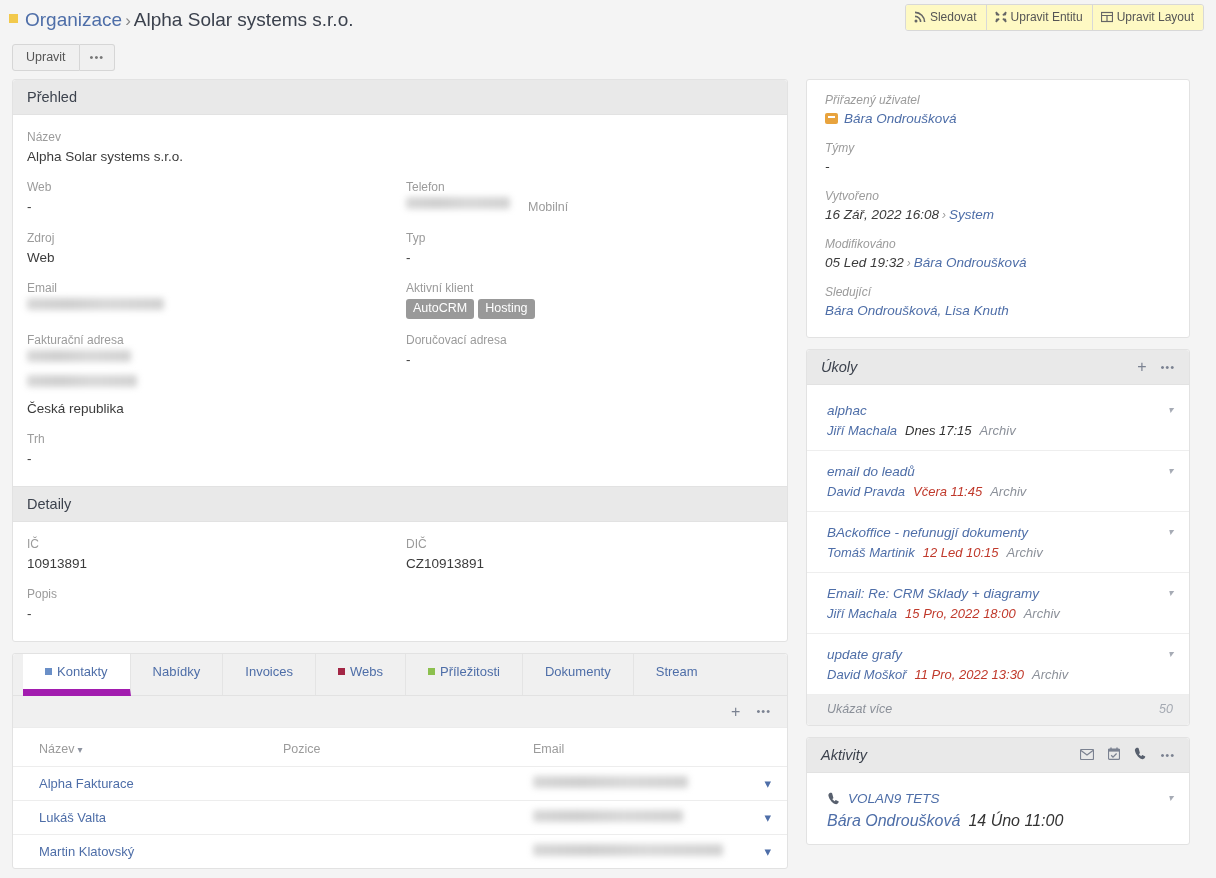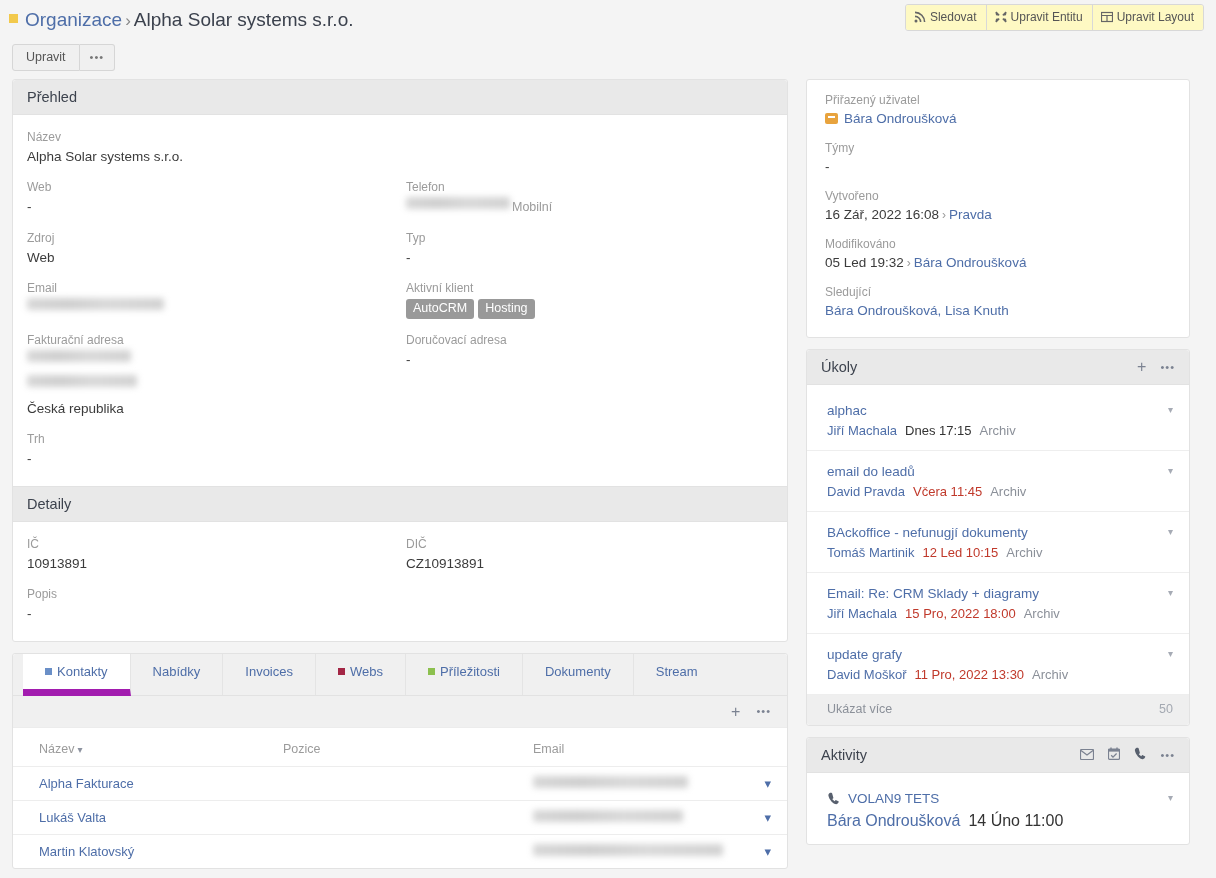--- a/index.html
+++ b/index.html
@@ -142,21 +142,21 @@
   .blur {
     display: inline-block;
     background: linear-gradient(90deg,#d7d7d7,#cfcfcf 30%,#d9d9d9 60%,#d2d2d2);
     color: transparent;
     filter: blur(3px);
     border-radius: 2px;
     height: 12px;
     vertical-align: 0px;
     user-select: none;
   }
-  .phone-type { color: #9b9b9b; font-size: 12.5px; margin-left: 2px; }
+  .phone-type { color: #9b9b9b; font-size: 12.5px; margin-left: 18px; }
   .tag {
     display: inline-block;
     background: #999;
     color: #fff;
     font-size: 12.5px;
     padding: 2px 7px 3px 7px;
     border-radius: 3px;
     margin-right: 4px;
     line-height: 15px;
   }
@@ -223,21 +223,21 @@
     font-size: 13px;
     color: #4e6ea8;
     height: 33px;
   }
   .ctable td:first-child { padding-left: 26px; }
   .ctable tr:last-child td { border-bottom: none; }
   .caret-col { width: 34px; text-align: right; padding-right: 16px !important; color: #9aa0ab; }
   .sort-caret { color: #8d93a0; font-size: 10px; margin-left: 3px; }
 
   
-  .side-panel { background: #fff; border: 1px solid #e2e2e2; border-radius: 3px; margin-bottom: 11px; }
+  .side-panel { background: #fff; border: 1px solid #e2e2e2; border-radius: 3px; margin-bottom: 11px; font-style: italic; }
   .side-body { padding: 12px 18px 14px 18px; }
   .sfield { margin-bottom: 11px; }
   .sfield:last-child { margin-bottom: 2px; }
   .slabel { color: #9b9b9b; font-size: 12px; line-height: 16px; margin-bottom: 1px; }
   .svalue { color: #3b3b3b; font-size: 13.5px; line-height: 20px; }
   .svalue a, .link { color: #4e6ea8; }
   .user-icon-box {
     display: inline-block;
     width: 13px; height: 11px;
     background: #e8a33d;
@@ -487,21 +487,21 @@
           <div class="svalue"><span class="user-icon-box"></span><a class="link">Bára Ondroušková</a></div>
         </div>
 
         <div class="sfield">
           <div class="slabel">Týmy</div>
           <div class="svalue">-</div>
         </div>
 
         <div class="sfield">
           <div class="slabel">Vytvořeno</div>
-          <div class="svalue"><span>16 Zář, 2022 16:08</span><span class="arrow-sep">›</span><a class="link">Pravda</a></div>
+          <div class="svalue"><span>16 Zář, 2022 16:08</span><span class="arrow-sep">›</span><a class="link">System</a></div>
         </div>
 
         <div class="sfield">
           <div class="slabel">Modifikováno</div>
           <div class="svalue"><span>05 Led 19:32</span><span class="arrow-sep">›</span><a class="link">Bára Ondroušková</a></div>
         </div>
 
         <div class="sfield">
           <div class="slabel">Sledující</div>
           <div class="svalue"><a class="link">Bára Ondroušková, Lisa Knuth</a></div>

